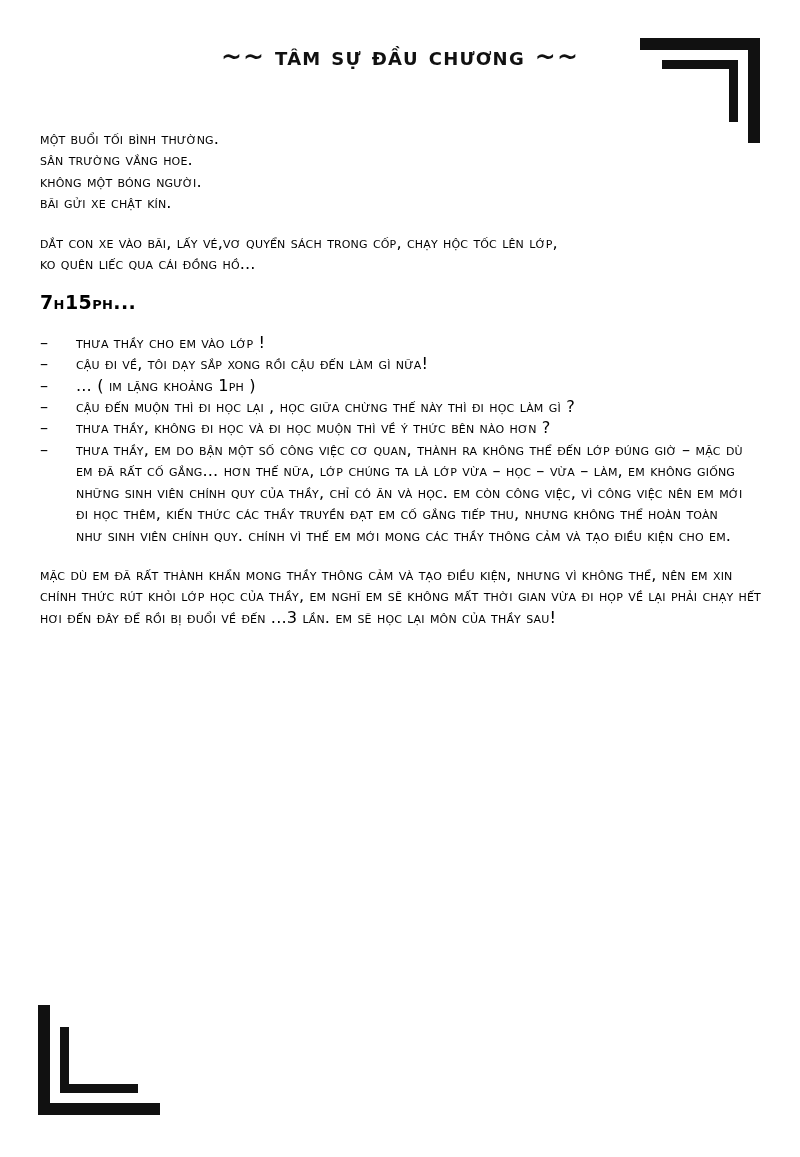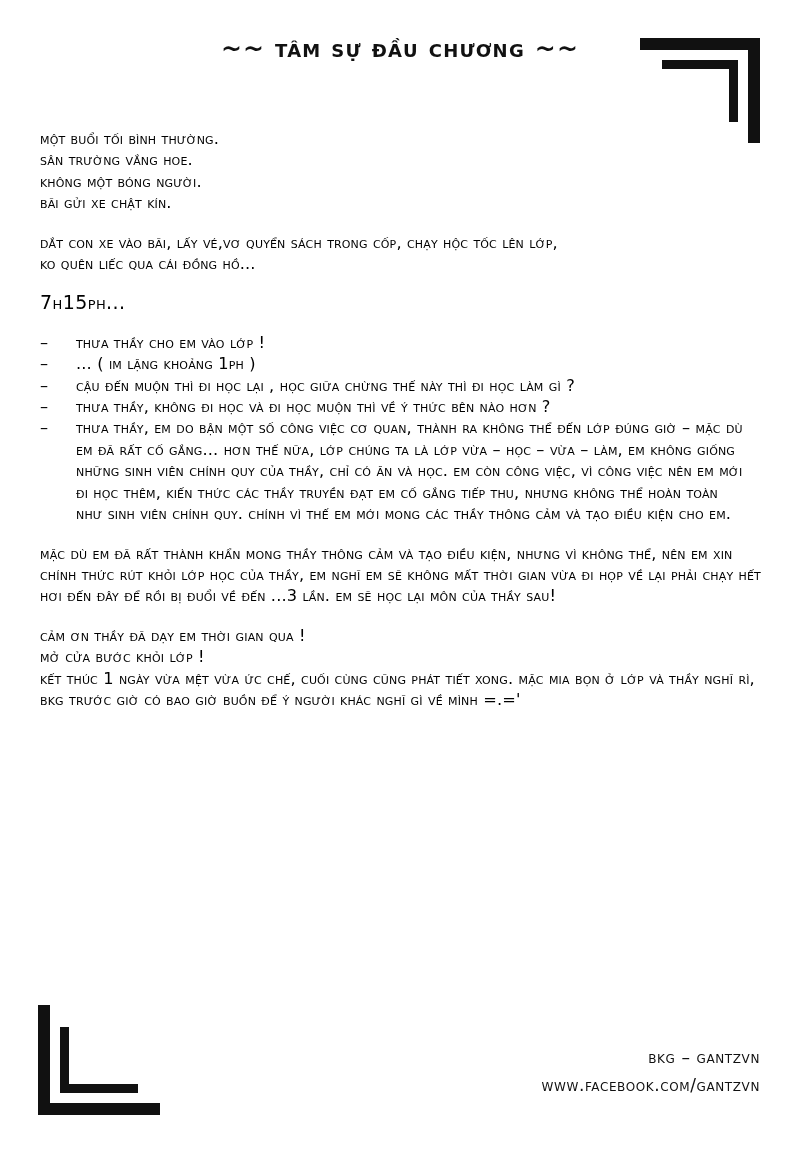--- a/index.html
+++ b/index.html
@@ -54,21 +54,21 @@
     height: 110px;
   }
   .corner-bl .o-v { bottom: 0; left: 0; width: 12px; height: 110px; }
   .corner-bl .o-h { bottom: 0; left: 0; width: 122px; height: 12px; }
   .corner-bl .i-v { bottom: 22px; left: 22px; width: 9px; height: 66px; }
   .corner-bl .i-h { bottom: 22px; left: 22px; width: 78px; height: 9px; }
 
   
   .doc-title {
     position: absolute;
-    top: 34px;
+    top: 42px;
     left: 0;
     width: 800px;
     text-align: center;
     font-size: 25px;
     font-weight: bold;
     letter-spacing: 1.2px;
     font-family: "DejaVu Sans", sans-serif;
     font-variant: small-caps;
     text-transform: lowercase;
     color: #111;
@@ -87,21 +87,21 @@
     letter-spacing: 0.15px;
     color: #000000;
   }
   .blk {
     margin: 0 0 18px 0;
     white-space: pre-wrap;
   }
   .blk.tight { margin-bottom: 0; }
   .time-stamp {
     font-size: 19px;
-    font-weight: normal;
+    font-weight: bold;
     margin: 16px 0 18px 0;
     letter-spacing: 0.4px;
   }
   .dialog {
     margin: 0 17px 18px 0;
   }
   .dialog-line {
     display: block;
     padding-left: 36px;
     text-indent: -36px;
@@ -156,32 +156,26 @@
 KHÔNG MỘT BÓNG NGƯỜI.
 BÃI GỬI XE CHẬT KÍN.</p>
 
     <p class="blk">DẮT CON XE VÀO BÃI, LẤY VÉ,VƠ QUYỂN SÁCH TRONG CỐP, CHẠY HỘC TỐC LÊN LỚP,
 KO QUÊN LIẾC QUA CÁI ĐỒNG HỒ...</p>
 
     <p class="time-stamp">7H15PH...</p>
 
     <div class="dialog">
       <span class="dialog-line"><span class="dash">–</span><span>THƯA THẦY CHO EM VÀO LỚP !</span></span>
+      <span class="dialog-line"><span class="dash">–</span><span>CẬU ĐI VỀ, TÔI DẠY SẮP XONG RỒI CẬU ĐẾN LÀM GÌ NỮA!</span></span>
       <span class="dialog-line"><span class="dash">–</span><span>... ( IM LẶNG KHOẢNG 1PH )</span></span>
       <span class="dialog-line"><span class="dash">–</span><span>CẬU ĐẾN MUỘN THÌ ĐI HỌC LẠI , HỌC GIỮA CHỪNG THẾ NÀY THÌ ĐI HỌC LÀM GÌ ?</span></span>
       <span class="dialog-line"><span class="dash">–</span><span>THƯA THẦY, KHÔNG ĐI HỌC VÀ ĐI HỌC MUỘN THÌ VỀ Ý THỨC BÊN NÀO HƠN ?</span></span>
       <span class="dialog-line"><span class="dash">–</span><span>THƯA THẦY, EM DO BẬN MỘT SỐ CÔNG VIỆC CƠ QUAN, THÀNH RA KHÔNG THỂ ĐẾN LỚP ĐÚNG GIỜ – MẶC DÙ EM ĐÃ RẤT CỐ GẮNG... HƠN THẾ NỮA, LỚP CHÚNG TA LÀ LỚP VỪA – HỌC – VỪA – LÀM, EM KHÔNG GIỐNG NHỮNG SINH VIÊN CHÍNH QUY CỦA THẦY, CHỈ CÓ ĂN VÀ HỌC. EM CÒN CÔNG VIỆC, VÌ CÔNG VIỆC NÊN EM MỚI ĐI HỌC THÊM, KIẾN THỨC CÁC THẦY TRUYỀN ĐẠT EM CỐ GẮNG TIẾP THU, NHƯNG KHÔNG THỂ HOÀN TOÀN NHƯ SINH VIÊN CHÍNH QUY. CHÍNH VÌ THẾ EM MỚI MONG CÁC THẦY THÔNG CẢM VÀ TẠO ĐIỀU KIỆN CHO EM.</span></span>
     </div>
 
     <p class="blk">MẶC DÙ EM ĐÃ RẤT THÀNH KHẨN MONG THẦY THÔNG CẢM VÀ TẠO ĐIỀU KIỆN, NHƯNG VÌ KHÔNG THỂ, NÊN EM XIN CHÍNH THỨC RÚT KHỎI LỚP HỌC CỦA THẦY, EM NGHĨ EM SẼ KHÔNG MẤT THỜI GIAN VỪA ĐI HỌP VỀ LẠI PHẢI CHẠY HẾT HƠI ĐẾN ĐÂY ĐỂ RỒI BỊ ĐUỔI VỀ ĐẾN ...3 LẦN. EM SẼ HỌC LẠI MÔN CỦA THẦY SAU!</p>
 
-    <p class="blk tight">CẢM ƠN THẦY ĐÃ DẠY EM THỜI GIAN QUA !
-MỞ CỬA BƯỚC KHỎI LỚP !
-KẾT THÚC 1 NGÀY VỪA MỆT VỪA ỨC CHẾ, CUỐI CÙNG CŨNG PHÁT TIẾT XONG. MẶC MIA BỌN Ở LỚP VÀ THẦY NGHĨ RÌ, BKG TRƯỚC GIỜ CÓ BAO GIỜ BUỒN ĐỂ Ý NGƯỜI KHÁC NGHĨ GÌ VỀ MÌNH =.='</p>
 
   </div>
 
-  <div class="signature">
-    <span class="sig-line">BKG – GANTZVN</span>
-    <span class="sig-line">WWW.FACEBOOK.COM/GANTZVN</span>
-  </div>
 
 </div>
 
 </body></html>

